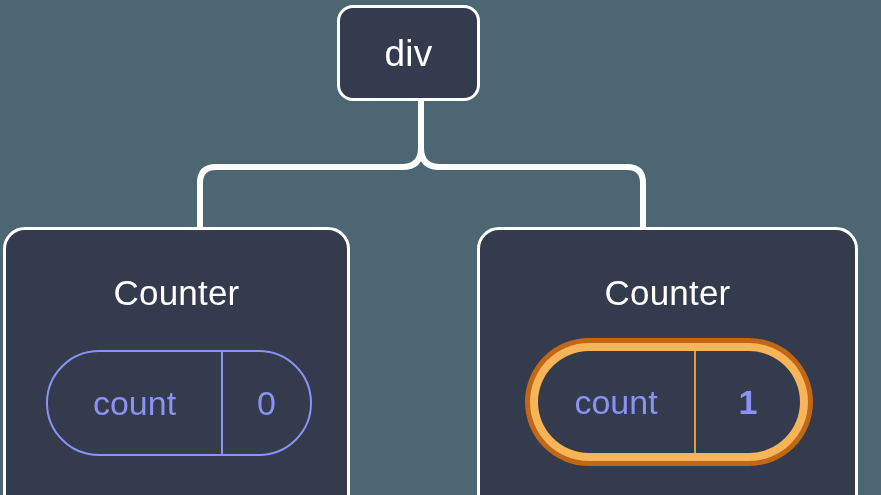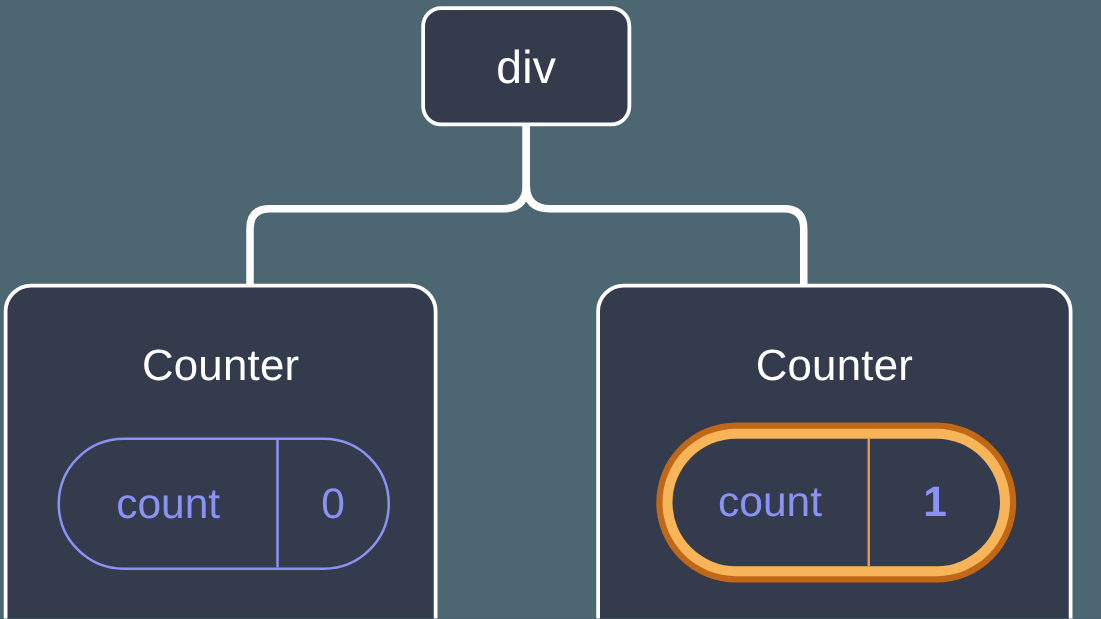--- a/index.html
+++ b/index.html
@@ -31,21 +31,21 @@
     position: absolute;
     background: #333b4c;
     border: 3px solid #ffffff;
     border-radius: 18px;
     box-sizing: border-box;
   }
 
   .node-root {
     left: 337px;
     top: 5px;
-    width: 168px;
+    width: 143px;
     height: 96px;
     border-radius: 16px;
     display: flex;
     align-items: center;
     justify-content: center;
   }
 
   .node-title-root {
     color: #ffffff;
     font-size: 37px;

